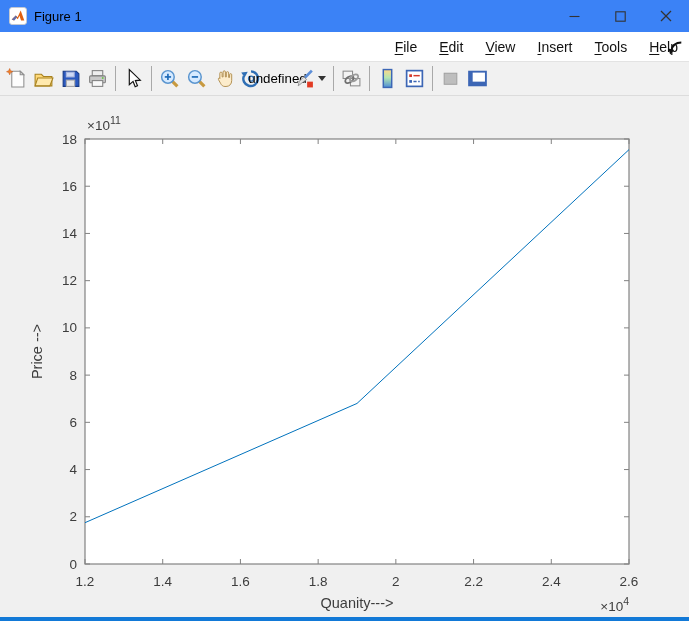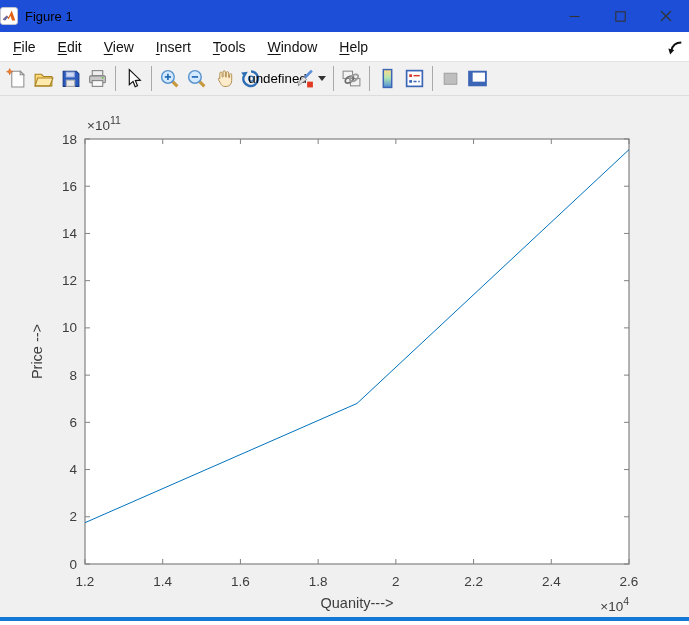--- a/index.html
+++ b/index.html
@@ -1,29 +1,29 @@
 <!DOCTYPE html>
 <html><head>
 <meta charset="utf-8">
 <style>
   * { margin:0; padding:0; box-sizing:border-box; }
   html,body { width:689px; height:625px; font-family:"Liberation Sans", sans-serif; background:#fff; }
   .window { width:689px; height:625px; background:#fff; position:relative; overflow:hidden;
             box-shadow: inset 0 0 0 1px #b6b6b6; display:flex; flex-direction:column; }
 
   
-  .titlebar { height:32px; background:#1d4ed8; display:flex; align-items:center; flex:0 0 auto; }
+  .titlebar { height:32px; background:#3b82f6; display:flex; align-items:center; padding-left:9px; flex:0 0 auto; }
   .app-icon { width:18px; height:18px; margin-right:7px; display:inline-flex; }
   .title { font-size:13px; color:#000; flex:1 1 auto; }
   .win-controls { display:flex; height:32px; }
   .win-btn { width:46px; height:32px; border:none; background:transparent; display:flex; align-items:center; justify-content:center; cursor:default; }
   .win-btn svg { display:block; }
 
   
-  .menubar { height:30px; background:#ffffff; display:flex; align-items:center; padding-left:2px; position:relative; flex:0 0 auto; border-bottom:1px solid #e3e3e3; }
+  .menubar { height:30px; background:#ffffff; display:flex; align-items:center; padding-left:2px; position:relative; flex:0 0 auto; border-bottom:1px solid #e3e3e3;justify-content:flex-end; }
   .menu-item { font-size:14px; color:#111; padding:5px 11px; cursor:default; }
   .menu-item u { text-decoration:underline; text-underline-offset:2px; }
   .dock-arrow { position:absolute; right:5px; top:6px; width:18px; height:18px; }
 
   
   .toolbar { height:34px; background:#f1f1f1; border-bottom:1px solid #dcdcdc; display:flex; align-items:center; padding:0 3px; flex:0 0 auto; }
   .tb-btn { width:27px; height:28px; border:none; background:transparent; display:inline-flex; align-items:center; justify-content:center; padding:0; cursor:default; }
   .tb-btn svg { width:21px; height:21px; display:block; }
   .tb-btn.disabled { opacity:.9; }
   .tb-sep { width:1px; height:25px; background:#a9a9a9; margin:0 4px; }
@@ -78,21 +78,20 @@
         </button>
       </div>
   </div>
 
   <div class="menubar">
     <span class="menu-item"><u>F</u>ile</span>
       <span class="menu-item"><u>E</u>dit</span>
       <span class="menu-item"><u>V</u>iew</span>
       <span class="menu-item"><u>I</u>nsert</span>
       <span class="menu-item"><u>T</u>ools</span>
-      <span class="menu-item"><u>W</u>indow</span>
       <span class="menu-item"><u>H</u>elp</span>
       <span class="dock-arrow">
       <svg viewBox="0 0 20 20" width="18" height="18">
         <path d="M17 5 C10 5 7 9 6 14" fill="none" stroke="#111" stroke-width="2.2"></path>
         <polygon points="2.6,11.8 9.2,13.2 4.6,18.2" fill="#111"></polygon>
       </svg>
     </span>
   </div>
 
   <div class="toolbar">

